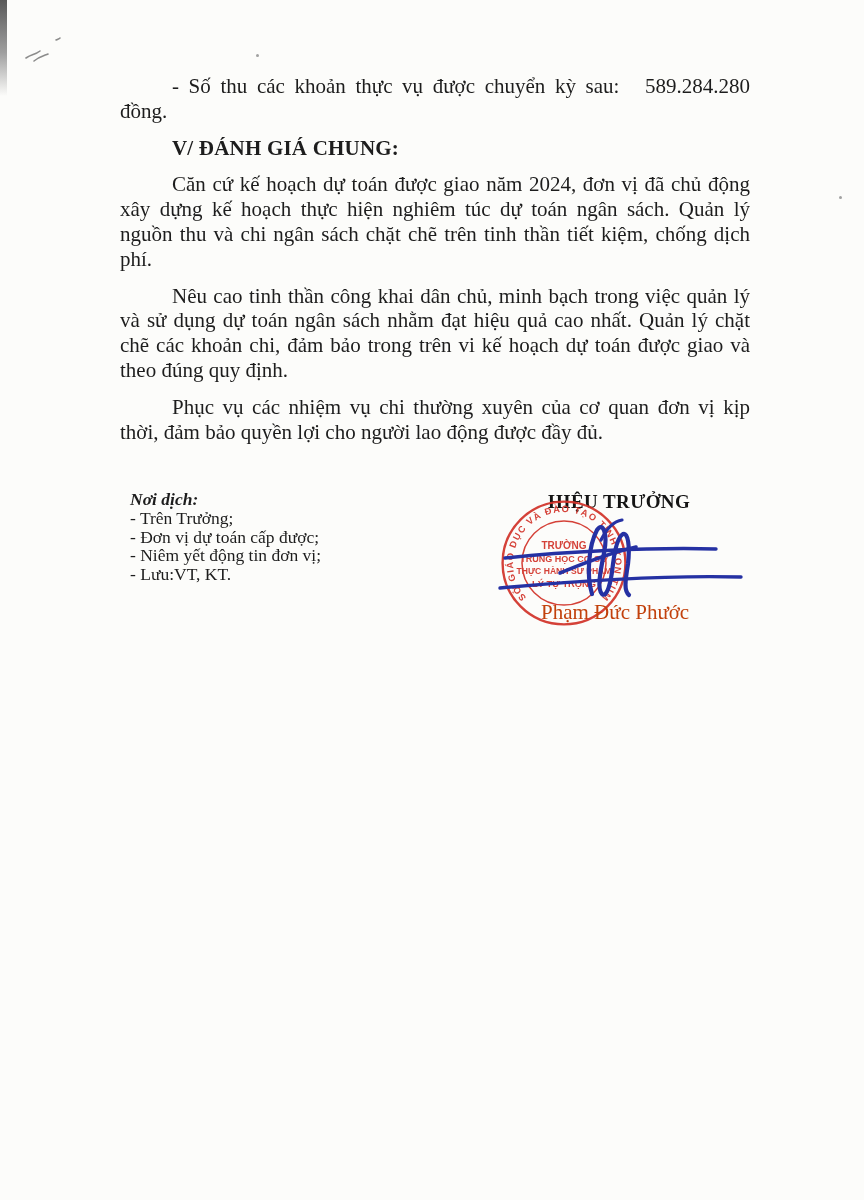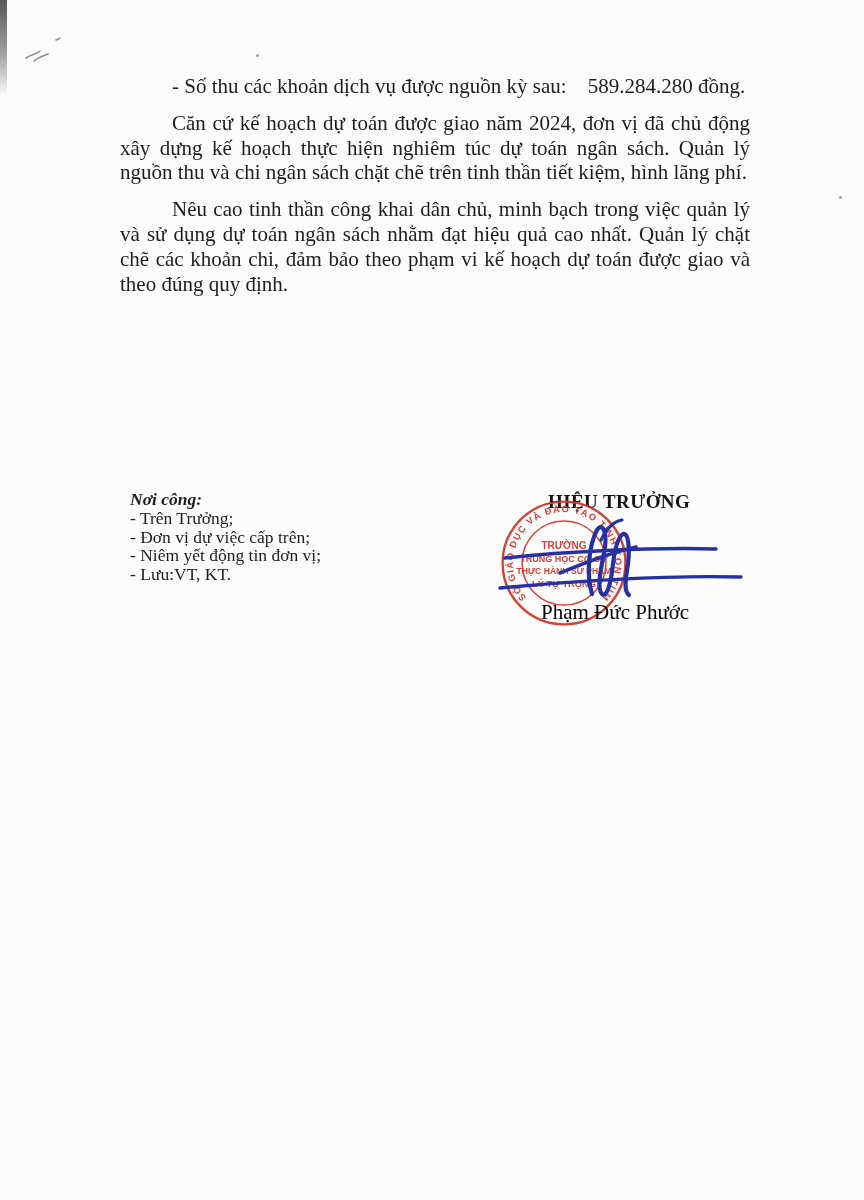--- a/index.html
+++ b/index.html
@@ -14,21 +14,21 @@
   .body-text p{margin:0 0 12px 0;text-align:justify;text-indent:52px;}
   .rev-line{text-align:left;}
   .rev-line .amount{margin-left:16px;}
   .section-heading{font-weight:bold;letter-spacing:.2px;text-align:left;}
   
   .recipients{position:absolute;left:130px;top:490px;font-size:17.5px;line-height:18.8px;}
   .recipients .title{font-weight:bold;font-style:italic;}
   
   .sig-title{position:absolute;left:548px;top:491px;font-size:19px;font-weight:bold;
     letter-spacing:.4px;color:#141414;}
-  .signer-name{position:absolute;left:541px;top:600px;font-size:21px;color:#000000;}
+  .signer-name{position:absolute;left:541px;top:600px;font-size:21px;color:#c2410c;}
   .stamp{position:absolute;left:500px;top:499px;width:128px;height:128px;opacity:.93;}
   .stamp text{font-family:"Liberation Sans","DejaVu Sans",sans-serif;font-weight:bold;}
   .ink{position:absolute;left:480px;top:503px;width:282px;height:127px;}
   
   .edge-strip{position:absolute;left:0;top:0;width:7px;height:96px;
     background:linear-gradient(180deg,#3c3c3c 0%,#8f8f8f 55%,rgba(255,255,255,0) 100%);
     opacity:.85;}
   .pen-mark{position:absolute;left:22px;top:32px;}
   .speck{position:absolute;width:3px;height:3px;border-radius:50%;background:#8a8a8a;opacity:.8;}
 </style>
@@ -39,31 +39,33 @@
 
   <div class="edge-strip"></div>
   <svg class="pen-mark" width="52" height="34" viewBox="0 0 52 34">
     <path d="M4 26 C10 22 13 23 18 19 M12 29 c5 -4 9 -5 14 -7 M34 8 c2 -1 3 -1 4 -2" stroke="#6f6f6f" stroke-width="1.6" fill="none" stroke-linecap="round" opacity=".8"></path>
   </svg>
   <div class="speck" style="left:256px;top:54px;"></div>
   <div class="speck" style="left:839px;top:196px;"></div>
 
   <div class="body-text">
     <p class="rev-line">
-      <span>- Số thu các khoản dịch vụ được nguồn kỳ sau:</span>
+      <span>- Số thu các khoản thực vụ được chuyển kỳ sau:</span>
       <span class="amount">589.284.280 đồng.</span>
     </p>
-    <p>Căn cứ kế hoạch dự toán được giao năm 2024, đơn vị đã chủ động xây dựng kế hoạch thực hiện nghiêm túc dự toán ngân sách. Quản lý nguồn thu và chi ngân sách chặt chẽ trên tinh thần tiết kiệm, hình lãng phí.</p>
-    <p>Nêu cao tinh thần công khai dân chủ, minh bạch trong việc quản lý và sử dụng dự toán ngân sách nhằm đạt hiệu quả cao nhất. Quản lý chặt chẽ các khoản chi, đảm bảo theo phạm vi kế hoạch dự toán được giao và theo đúng quy định.</p>
+    <p class="section-heading">V/ ĐÁNH GIÁ CHUNG:</p>
+    <p>Căn cứ kế hoạch dự toán được giao năm 2024, đơn vị đã chủ động xây dựng kế hoạch thực hiện nghiêm túc dự toán ngân sách. Quản lý nguồn thu và chi ngân sách chặt chẽ trên tinh thần tiết kiệm, chống dịch phí.</p>
+    <p>Nêu cao tinh thần công khai dân chủ, minh bạch trong việc quản lý và sử dụng dự toán ngân sách nhằm đạt hiệu quả cao nhất. Quản lý chặt chẽ các khoản chi, đảm bảo trong trên vi kế hoạch dự toán được giao và theo đúng quy định.</p>
+    <p>Phục vụ các nhiệm vụ chi thường xuyên của cơ quan đơn vị kịp thời, đảm bảo quyền lợi cho người lao động được đầy đủ.</p>
   </div>
 
   <div class="recipients">
-    <div class="title">Nơi công:</div>
+    <div class="title">Nơi dịch:</div>
     <div>- Trên Trưởng;</div>
-    <div>- Đơn vị dự việc cấp trên;</div>
+    <div>- Đơn vị dự toán cấp được;</div>
     <div>- Niêm yết động tin đơn vị;</div>
     <div>- Lưu:VT, KT.</div>
   </div>
 
   <div class="sig-title">HIỆU TRƯỞNG</div>
 
   <svg class="stamp" viewBox="0 0 128 128">
     <circle cx="64" cy="64" r="61.4" fill="none" stroke="#d2332a" stroke-width="2.4"></circle>
     <circle cx="64" cy="64" r="42" fill="none" stroke="#d2332a" stroke-width="1.5"></circle>
     <defs>

